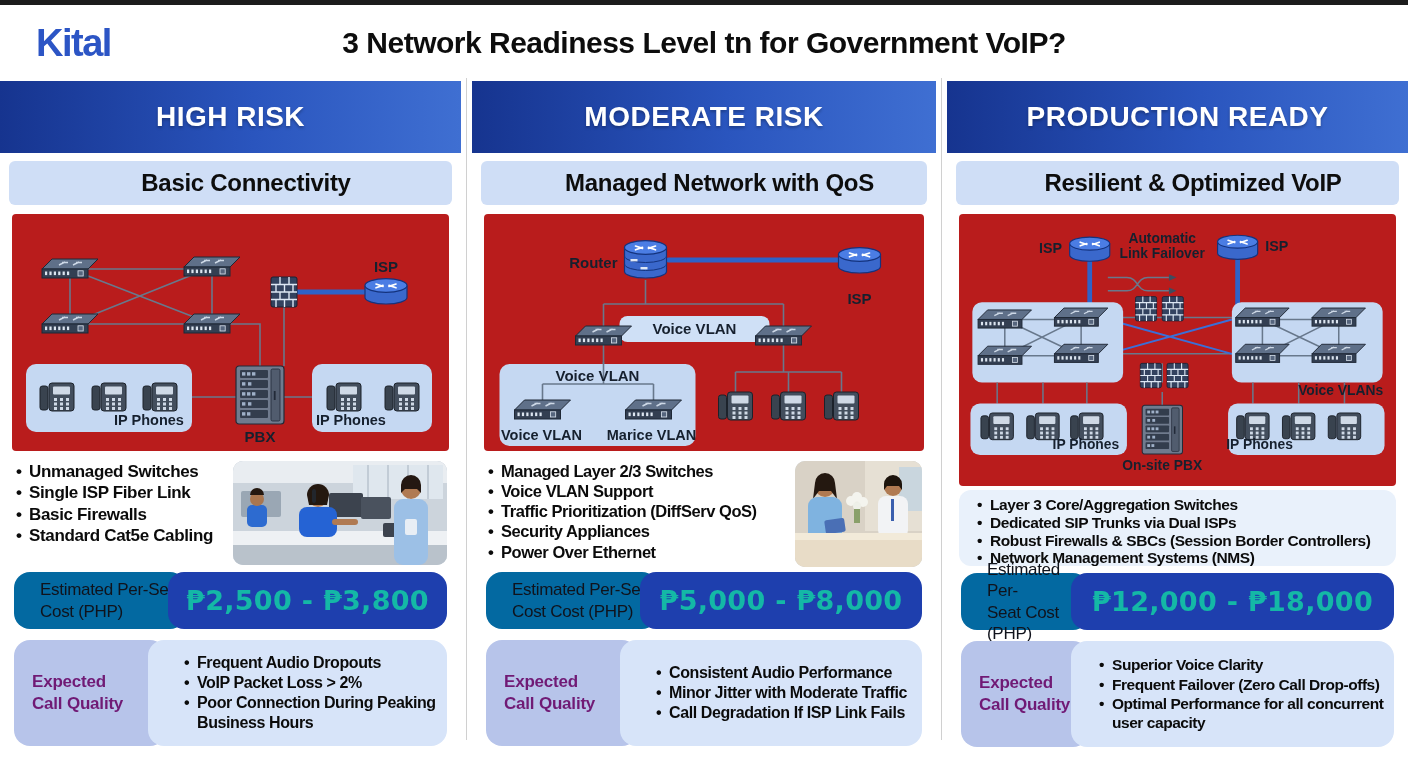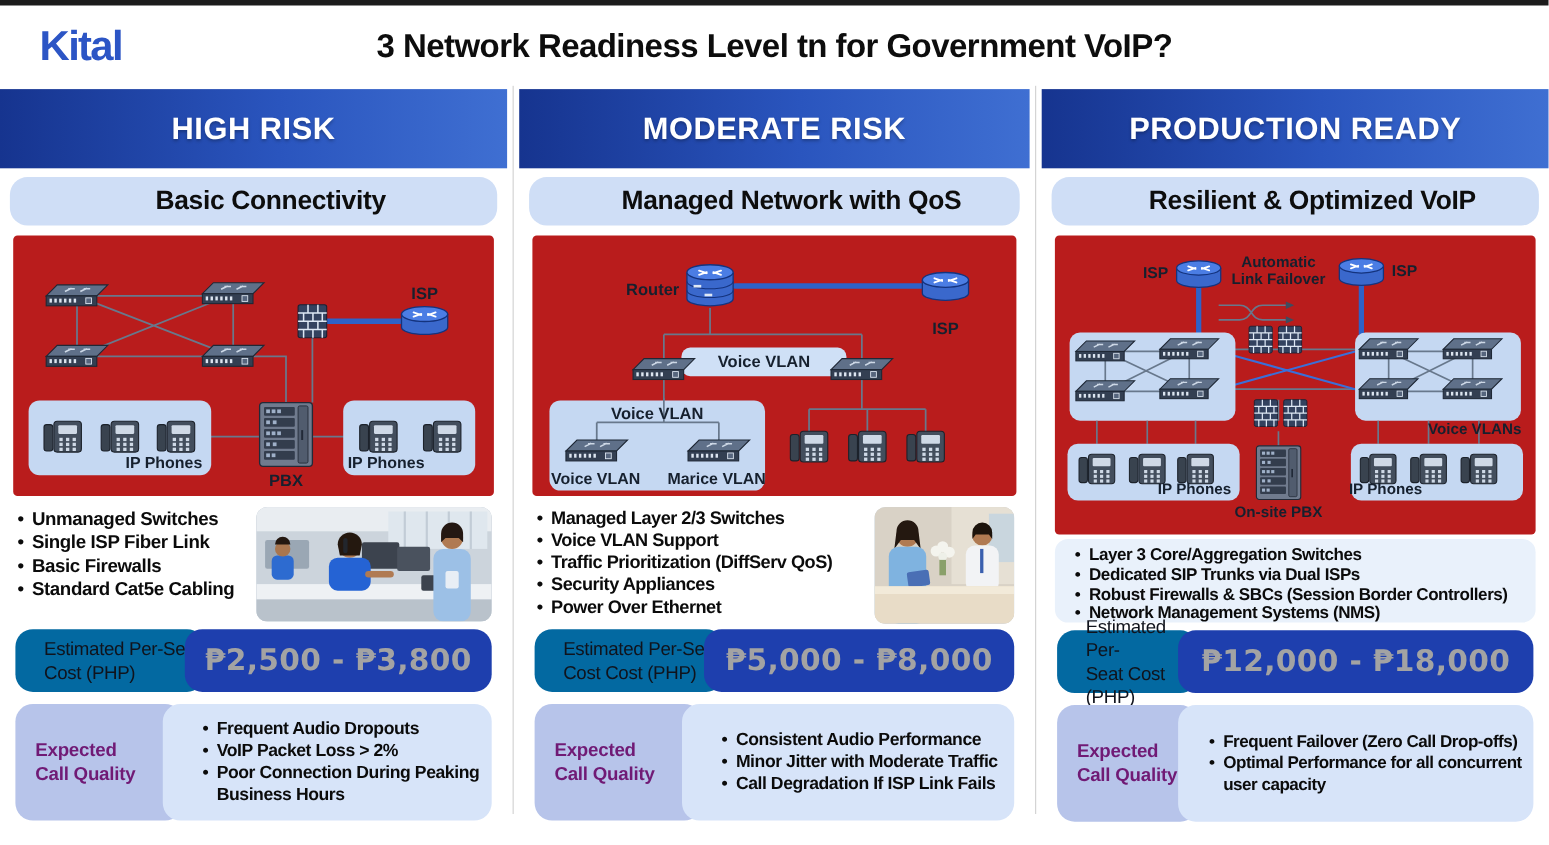--- a/index.html
+++ b/index.html
@@ -8,39 +8,39 @@
   .topstrip{height:5px;background:#1c1c1c;}
   .header{position:relative;height:76px;}
   .logo{position:absolute;left:36px;top:50%;transform:translateY(-50%);font-size:38px;font-weight:800;color:#2c55c5;letter-spacing:-1.5px;}
   .title{position:absolute;left:0;right:0;top:50%;transform:translateY(-50%);margin:0;text-align:center;font-size:30px;font-weight:800;color:#0d0d0d;letter-spacing:-0.5px;}
   .columns{display:grid;grid-template-columns:461px 464px 461px;column-gap:11px;}
   .divider{position:absolute;top:78px;height:662px;width:1px;background:#d0d0d0;}
   .d1{left:466px;}.d2{left:941px;}
   .col{display:flex;flex-direction:column;}
   .risk-bar{height:72px;background:linear-gradient(90deg,#16348f 0%,#2a55be 55%,#3f6fd2 100%);display:flex;align-items:center;justify-content:center;}
   .risk-bar span{color:#fff;font-size:28px;font-weight:800;letter-spacing:0.5px;text-shadow:0 2px 3px rgba(0,0,0,0.28);}
-  .subtitle{margin:8px 9px 0;height:44px;border-radius:16px;background:#cfdef6;display:flex;align-items:center;justify-content:center;font-size:24px;font-weight:800;color:#0d0d0d;letter-spacing:-0.3px;padding-left:31px;}
+  .subtitle{margin:8px 9px 0;height:44px;border-radius:6px;background:#cfdef6;display:flex;align-items:center;justify-content:center;font-size:24px;font-weight:800;color:#0d0d0d;letter-spacing:-0.3px;padding-left:31px;}
   .diagram{margin:9px 12px 0;height:237px;border-radius:4px;background:#b91c1c;overflow:hidden;}
   .col-3 .diagram{height:272px;}
   .diagram svg{display:block;width:100%;height:100%;}
   .features-row{margin:10px 14px 0;height:104px;display:flex;gap:10px;}
   ul.blist{list-style:none;margin:0;padding:0;color:#0b0b0b;font-weight:700;}
   ul.blist li{position:relative;padding-left:15px;}
   ul.blist li::before{content:"\2022";position:absolute;left:2px;}
   .features{flex:1;font-size:17px;line-height:1.25;letter-spacing:-0.35px;}
   .col-2 .features{font-size:16.5px;line-height:1.22;letter-spacing:-0.45px;}
   .features-panel{margin:4px 12px 0;height:76px;background:#e9f1fb;border-radius:12px;box-sizing:border-box;padding:6px 10px 4px 16px;}
   .features-panel .features{font-size:15.5px;line-height:1.15;letter-spacing:-0.4px;}
   .photo{border-radius:10px;overflow:hidden;flex:0 0 auto;background:#c9d2da;}
   .photo svg{display:block;width:100%;height:100%;}
   .photo-1{width:214px;height:104px;}
   .photo-2{width:127px;height:106px;}
   .cost-row{margin:7px 14px 0;height:57px;display:flex;}
   .cost-label{background:#0369a1;border-radius:16px;flex:0 0 172px;display:flex;flex-direction:column;justify-content:center;padding-left:26px;box-sizing:border-box;font-size:17px;font-weight:400;color:#10131c;line-height:1.25;letter-spacing:-0.3px;}
-  .cost-value{flex:1;margin-left:-18px;position:relative;background:#1e3fae;border-radius:16px;display:flex;align-items:center;justify-content:center;color:#a3a3a3;font-weight:800;font-size:27px;font-family:"DejaVu Sans",sans-serif;letter-spacing:0.3px;}
+  .cost-value{flex:1;margin-left:-18px;position:relative;background:#1e3fae;border-radius:16px;display:flex;align-items:center;justify-content:center;color:#14b8a6;font-weight:800;font-size:27px;font-family:"DejaVu Sans",sans-serif;letter-spacing:0.3px;}
   .col-3 .cost-label{flex-basis:128px;}
   .quality-row{margin:11px 14px 0;height:106px;display:flex;}
   .quality-label{background:#b7c4ea;border-radius:16px;flex:0 0 152px;display:flex;flex-direction:column;justify-content:center;padding-left:18px;box-sizing:border-box;font-size:17px;font-weight:600;color:#701a75;line-height:1.3;letter-spacing:-0.2px;}
   .quality-box{flex:1;margin-left:-18px;position:relative;background:#d7e4f9;border-radius:16px;display:flex;flex-direction:column;justify-content:center;box-sizing:border-box;padding:0 8px 0 34px;}
   .quality-box ul.blist{font-size:16px;line-height:1.25;letter-spacing:-0.4px;}
   .col-3 .quality-label{flex-basis:128px;}
   .col-3 .quality-box{padding-left:26px;}
   .col-3 .quality-box ul.blist{font-size:15.5px;letter-spacing:-0.45px;}
   svg text{font-family:"Liberation Sans",sans-serif;fill:#16202e;}
   .lbl{font-size:15px;font-weight:700;}
@@ -381,20 +381,21 @@
         <div class="cost-value">₱12,000 - ₱18,000</div>
       </div>
 
       <div class="quality-row">
         <div class="quality-label">
           <span>Expected</span>
           <span>Call Quality</span>
         </div>
         <div class="quality-box">
           <ul class="blist">
+            <li>Superior Voice Clarity</li>
             <li>Frequent Failover (Zero Call Drop-offs)</li>
             <li>Optimal Performance for all concurrent user capacity</li>
           </ul>
         </div>
       </div>
     </section>
 
   </div>
 
   <div class="divider d1"></div>

